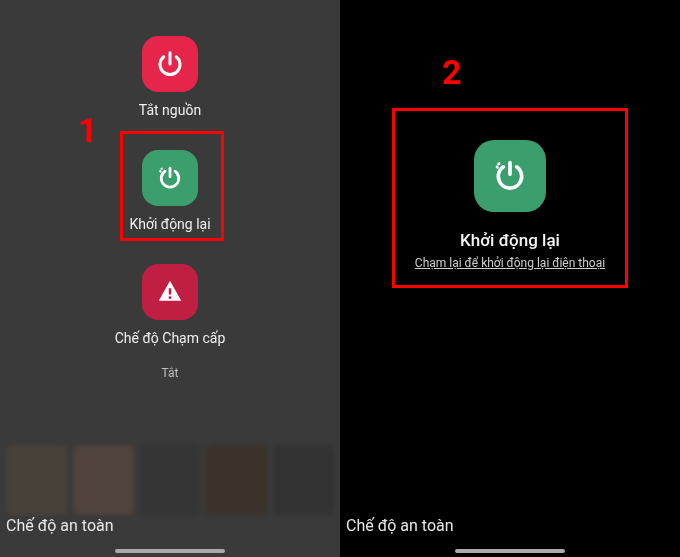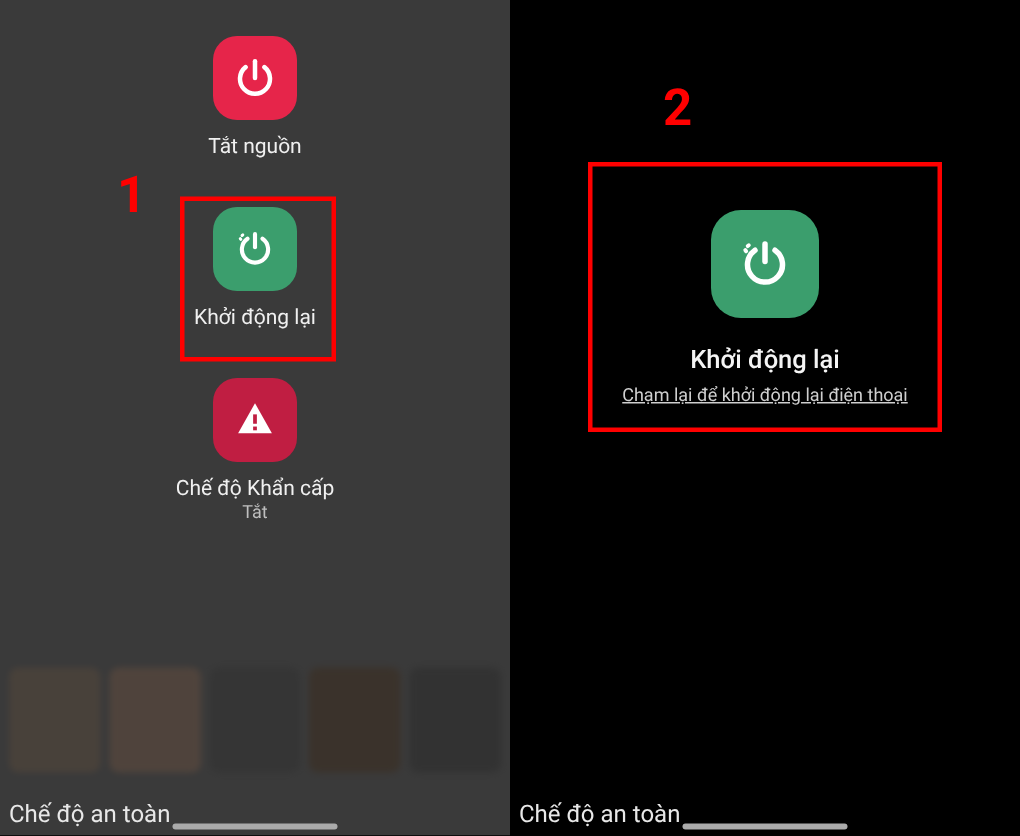--- a/index.html
+++ b/index.html
@@ -30,21 +30,21 @@
     z-index: 10;
   }
   .step-num.one { top: 110px; left: 78px; }
   .step-num.two { top: 52px; left: 442px; } 
   
   .panel .step-num.one { top: 110px; left: 78px; }
   .panel .step-num.two { top: 52px; left: 102px; } 
 
   .menu-items {
     position: absolute;
-    top: 24px;
+    top: 36px;
     left: 0;
     width: 100%;
     display: flex;
     flex-direction: column;
     align-items: center;
   }
   .menu-item {
     display: flex;
     flex-direction: column;
     align-items: center;
@@ -64,39 +64,39 @@
   .icon-green { background: #3b9e6d; }
   .icon-darkred { background: #c01e42; }
   .menu-label {
     color: #f0f0f0;
     font-size: 14px;
     font-weight: 400;
   }
   .menu-sub {
     color: #bfbfbf;
     font-size: 12px;
-    margin-top: 0;
+    margin-top: 20px;
   }
 
   .highlight-box {
     position: absolute;
     border: 3px solid #ff0000;
     pointer-events: none;
     z-index: 5;
   }
   .highlight-left {
     top: 131px;
     left: 120px;
     width: 104px;
     height: 110px;
   }
 
   .safe-mode {
     position: absolute;
-    bottom: 5px;
+    bottom: 22px;
     left: 6px;
     color: #e8e8e8;
     font-size: 16px;
     font-weight: 400;
   }
 
   .nav-bar {
     position: absolute;
     bottom: 4px;
     left: 50%;
@@ -203,21 +203,21 @@
     </div>
 
     <div class="menu-item">
       <div class="icon-wrap icon-darkred">
         <svg width="30" height="30" viewBox="0 0 24 24">
           <path d="M12 3 L21 19 L3 19 Z" fill="#fff"></path>
           <rect x="11" y="9" width="2" height="5" fill="#c01e42"></rect>
           <rect x="11" y="15.5" width="2" height="2" fill="#c01e42"></rect>
         </svg>
       </div>
-      <div class="menu-label">Chế độ Khẩn cấp</div>
+      <div class="menu-label">Chế độ Chạm cấp</div>
       <div class="menu-sub">Tắt</div>
     </div>
 
   </div>
 
   <div class="highlight-box highlight-left"></div>
 
   <div class="blur-strip">
     <div class="blur-block bb1"></div>
     <div class="blur-block bb2"></div>

